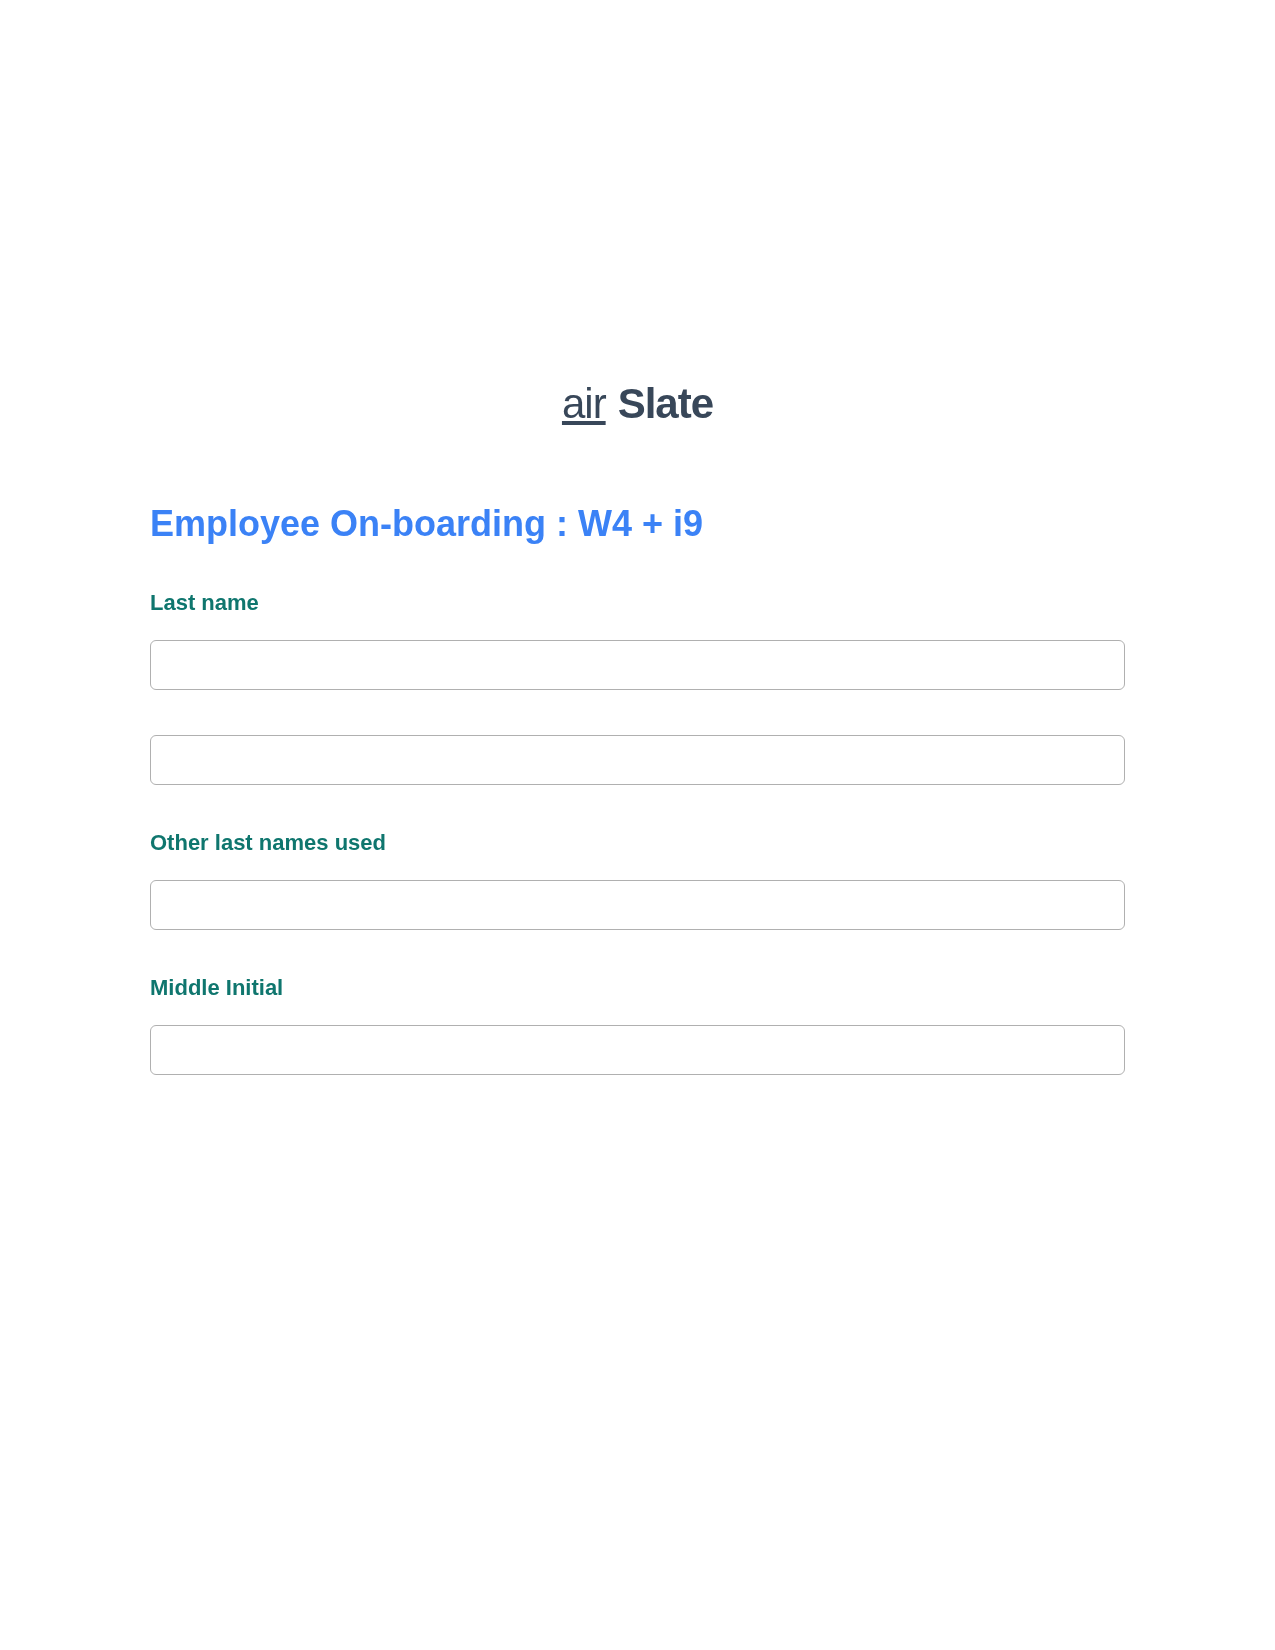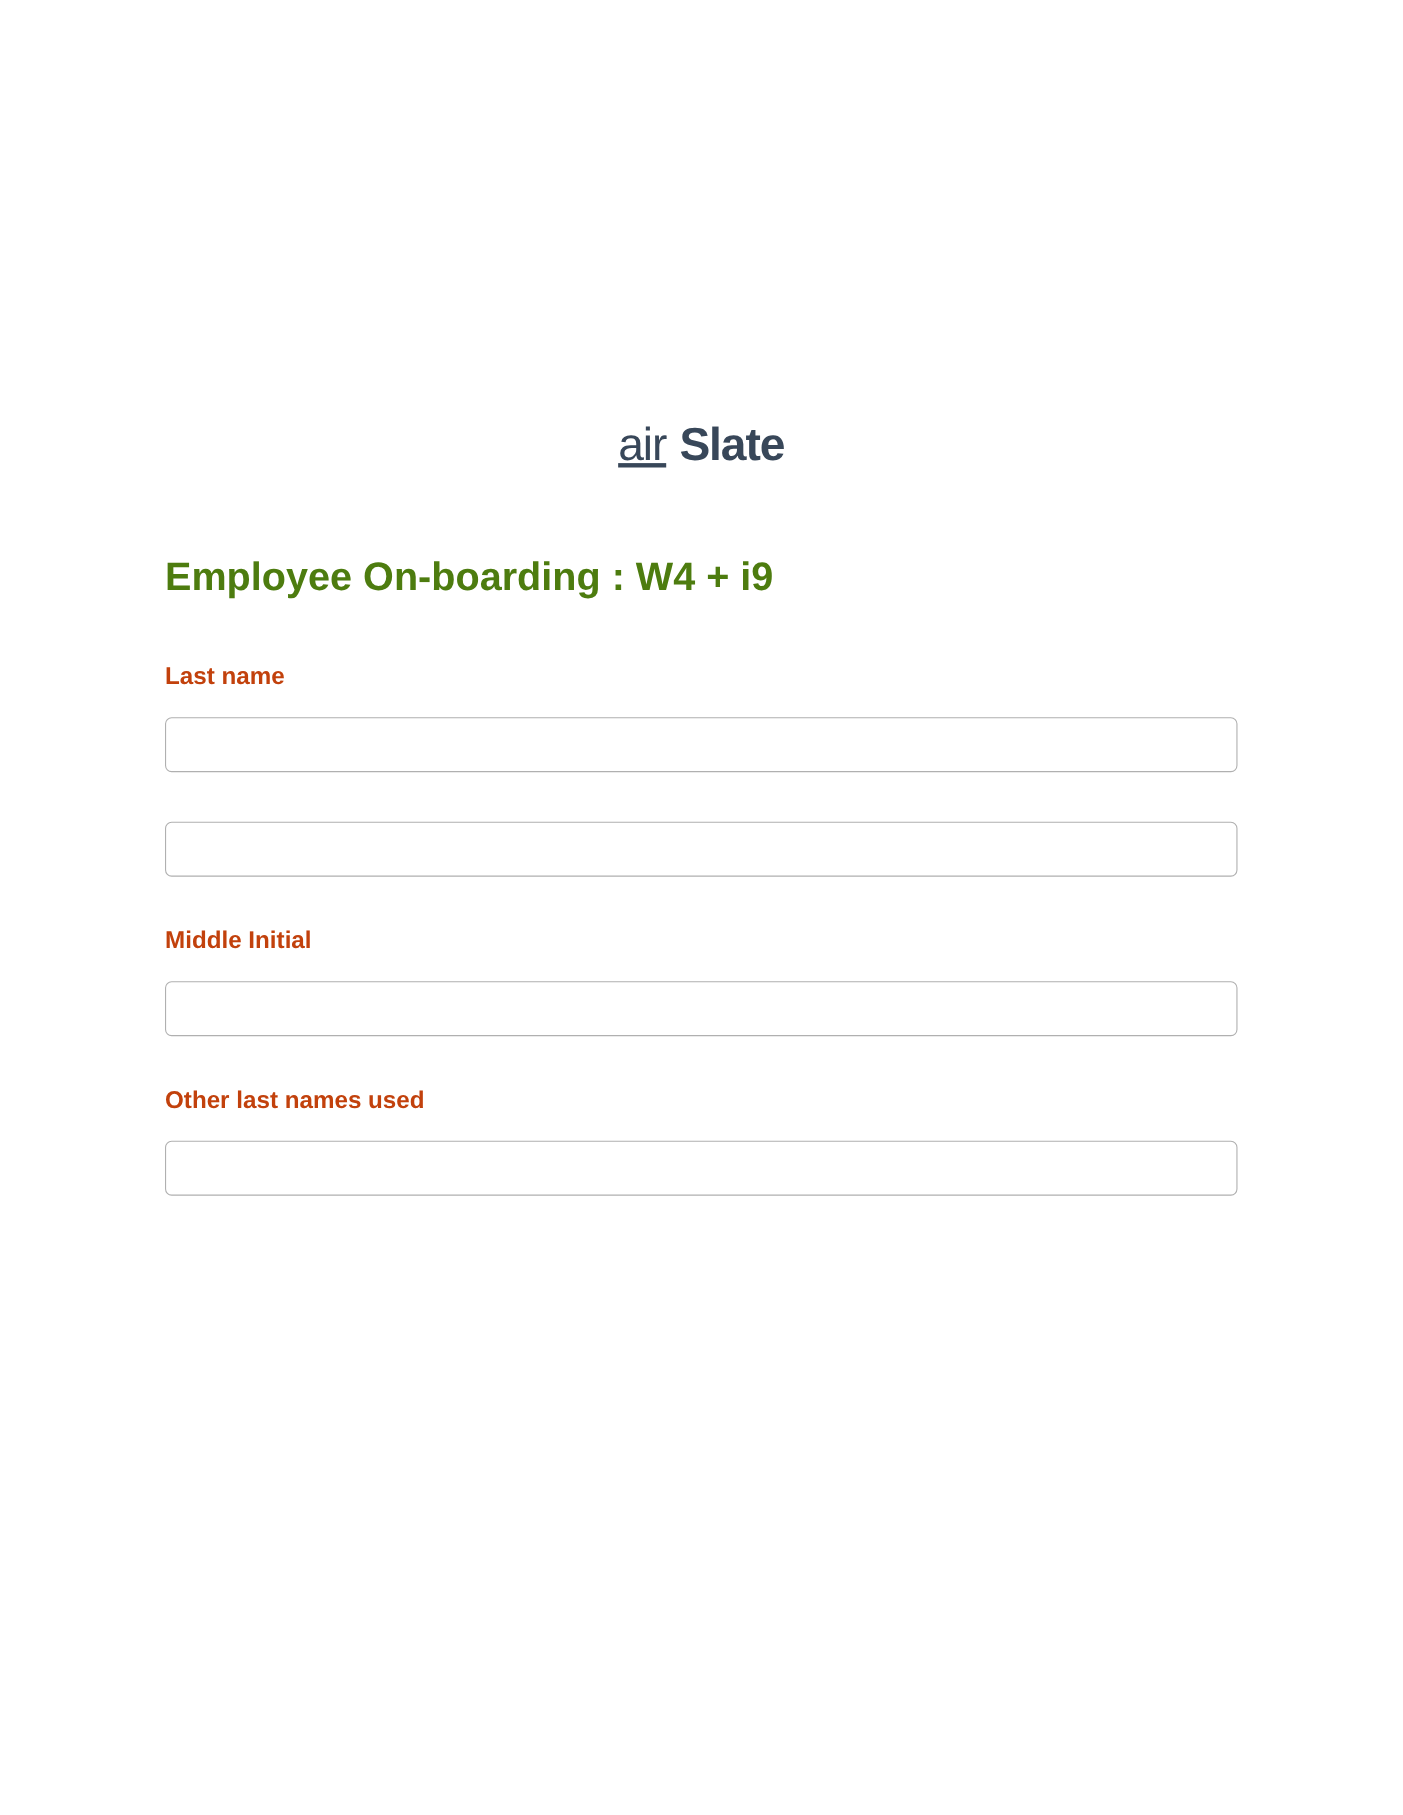--- a/index.html
+++ b/index.html
@@ -35,31 +35,31 @@
       font-weight: normal;
       text-decoration: underline;
     }
     .logo-slate {
       font-weight: bold;
       margin-left: 12px;
     }
     .form-title {
       font-size: 36px;
       font-weight: bold;
-      color: #4d7c0f;
-      margin-bottom: 57px;
+      color: #3b82f6;
+      margin-bottom: 45px;
     }
     .form-group {
       margin-bottom: 45px;
     }
     .form-label {
       display: block;
       font-size: 22px;
       font-weight: bold;
-      color: #c2410c;
+      color: #0f766e;
       margin-bottom: 24px;
     }
     .form-input {
       width: 100%;
       height: 50px;
       border: 1.5px solid #b0b0b0;
       border-radius: 6px;
       padding: 0 14px;
       font-size: 18px;
       background: #ffffff;
@@ -80,21 +80,21 @@
   <div class="form-group">
     <label class="form-label">Last name</label>
     <input type="text" class="form-input" value="" style="">
   </div>
 
   <div class="form-group">
     <input type="text" class="form-input" value="" style="">
   </div>
 
   <div class="form-group">
-    <label class="form-label">Middle Initial</label>
+    <label class="form-label">Other last names used</label>
     <input type="text" class="form-input" value="" style="">
   </div>
 
   <div class="form-group">
-    <label class="form-label">Other last names used</label>
+    <label class="form-label">Middle Initial</label>
     <input type="text" class="form-input" value="" style="">
   </div>
 </div>
 
 </body></html>

